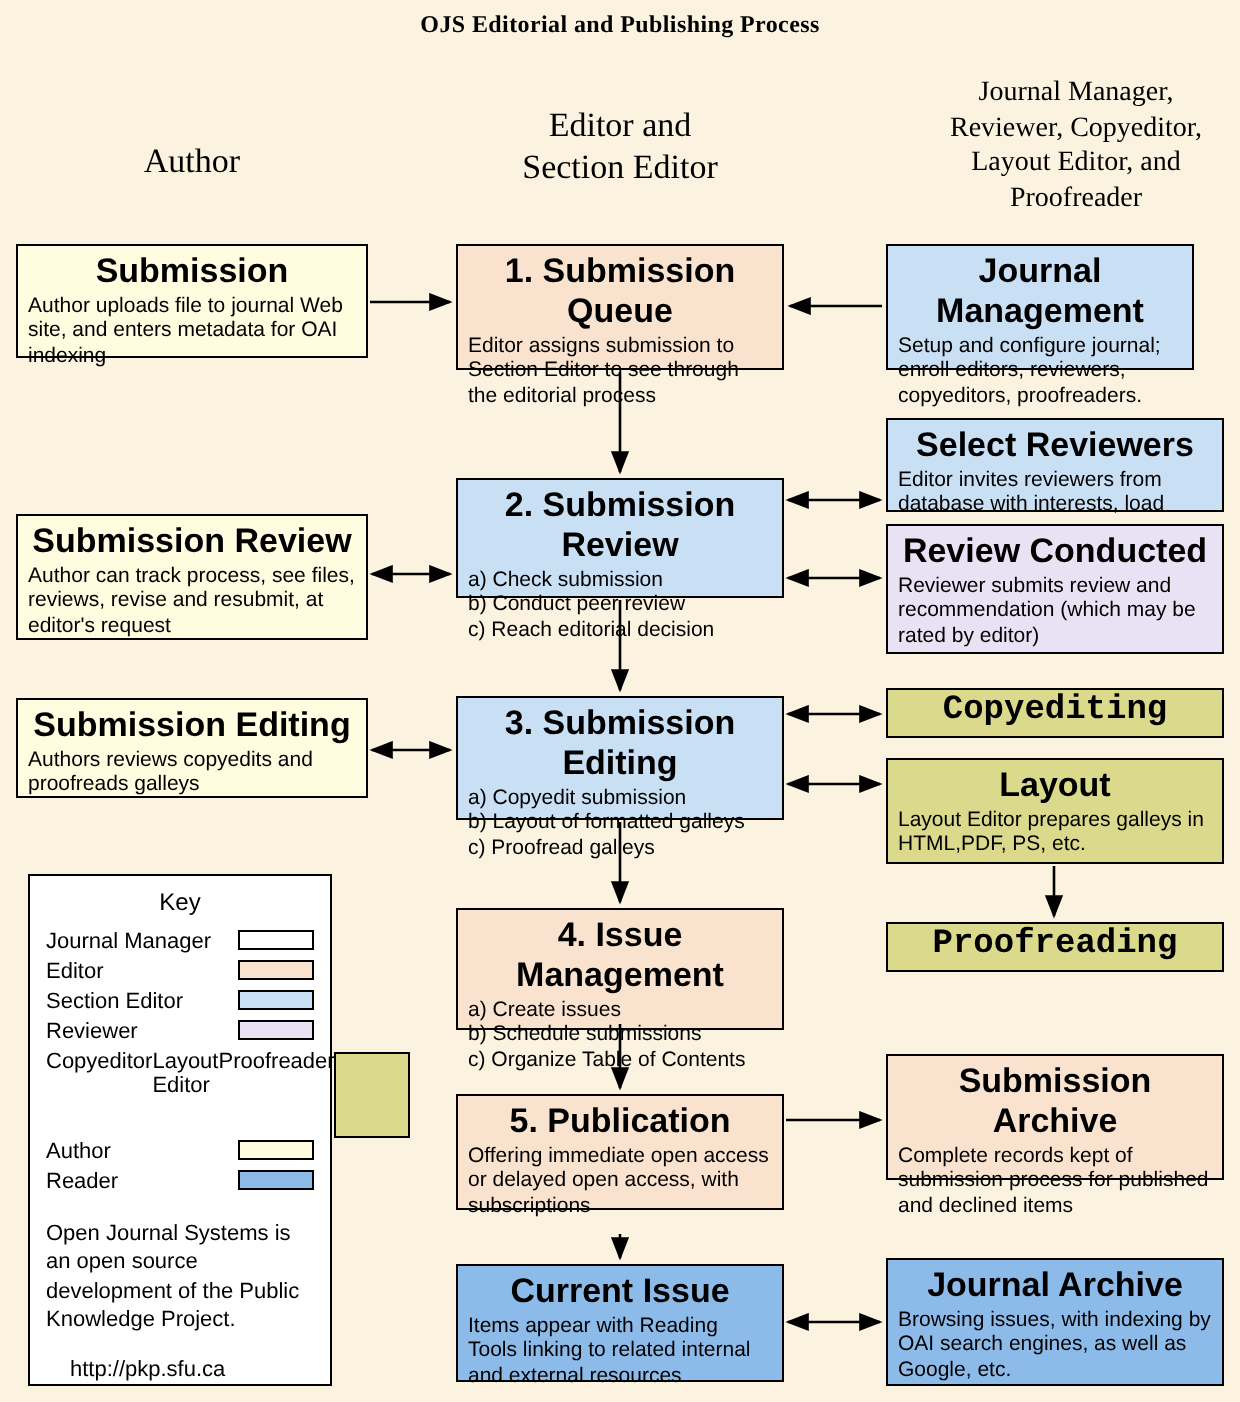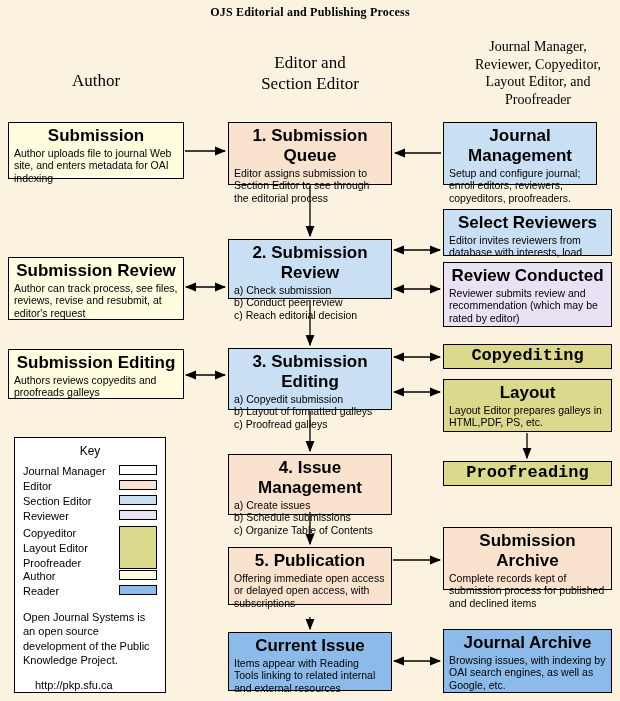--- a/index.html
+++ b/index.html
@@ -43,21 +43,21 @@
   .c-white    { background:var(--color-journal-manager,#ffffff); }
 
   
   #key {
     position:absolute; left:14px; top:437px; width:152px; height:256px;
     background:#fff; border:1px solid #000; padding:6px 8px; font-size:11px;
   }
   .key-title { text-align:center; font-weight:normal; font-size:12px; margin-bottom:7px; }
   .key-row { display:flex; justify-content:space-between; height:15px; }
   .key-row.triple { height:45px; align-items:stretch; }
-  .triple .labels { display:flex; flex-direction:column; justify-content:space-around; }
+  .triple .labels { display:flex; justify-content:space-around; }
   .swatch { width:38px; height:10px; border:1px solid #000; flex:none; }
   .swatch.tall { height:auto; align-self:stretch; margin:1px 0; }
   .key-note { margin-top:10px; line-height:1.3; }
   .key-url  { margin-top:12px; padding-left:12px; }
 
   #arrows { position:absolute; left:0; top:0; width:620px; height:701px; pointer-events:none; }
   #arrows line { stroke:#000; stroke-width:1.3; }
 </style>
 </head>
 <body>

